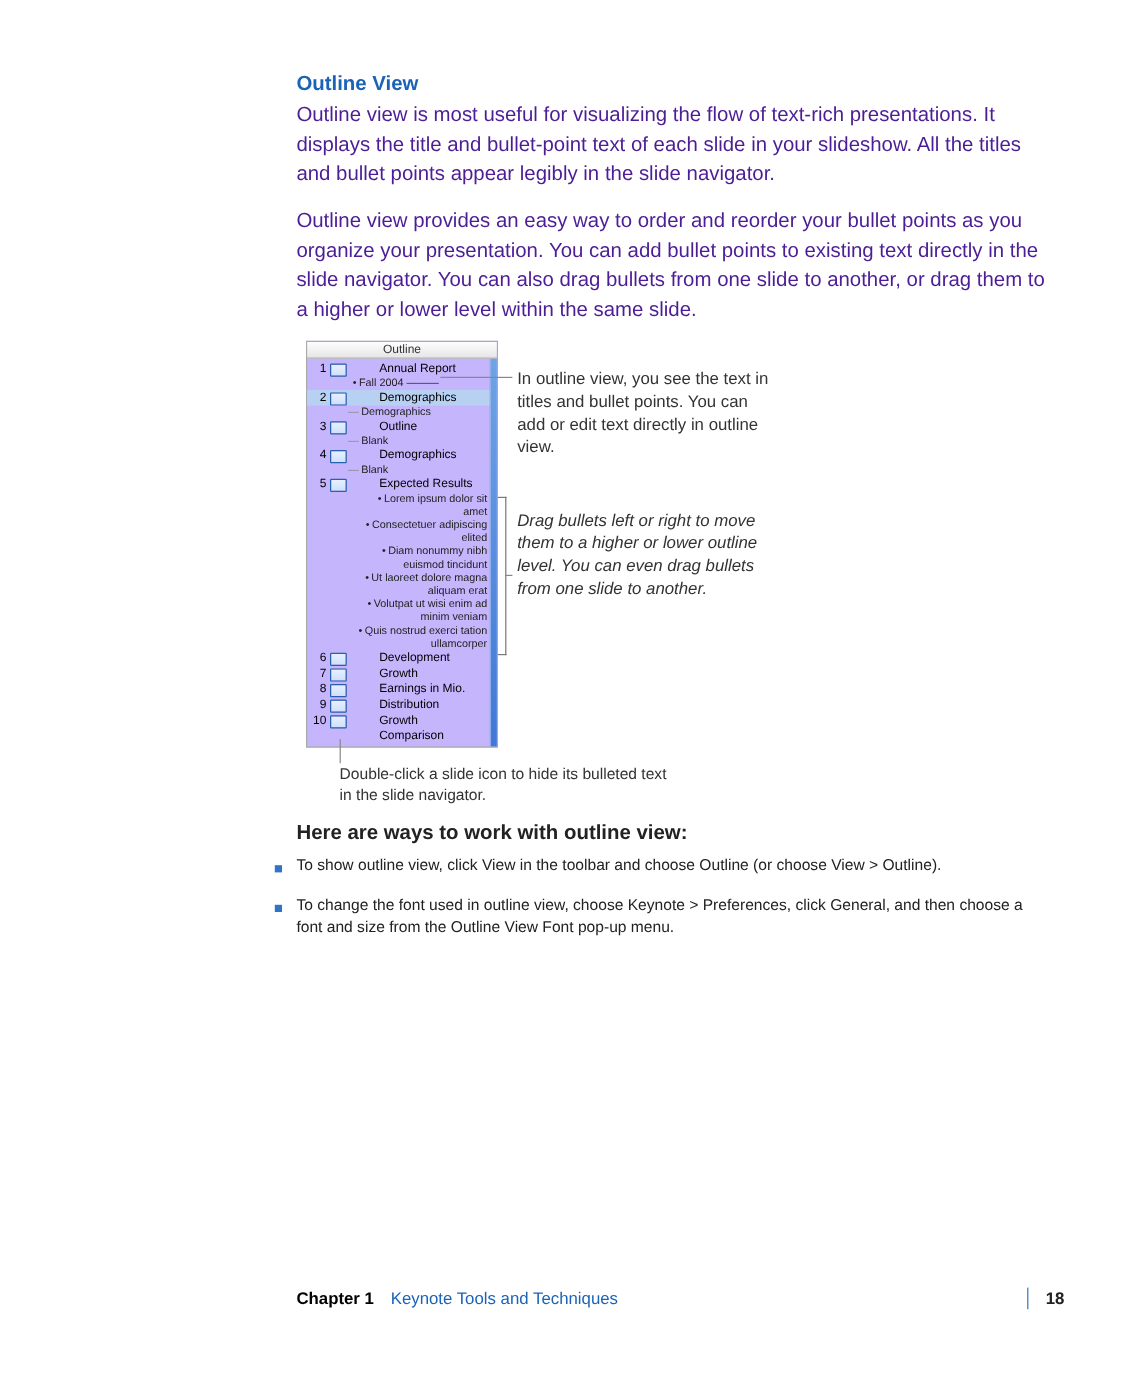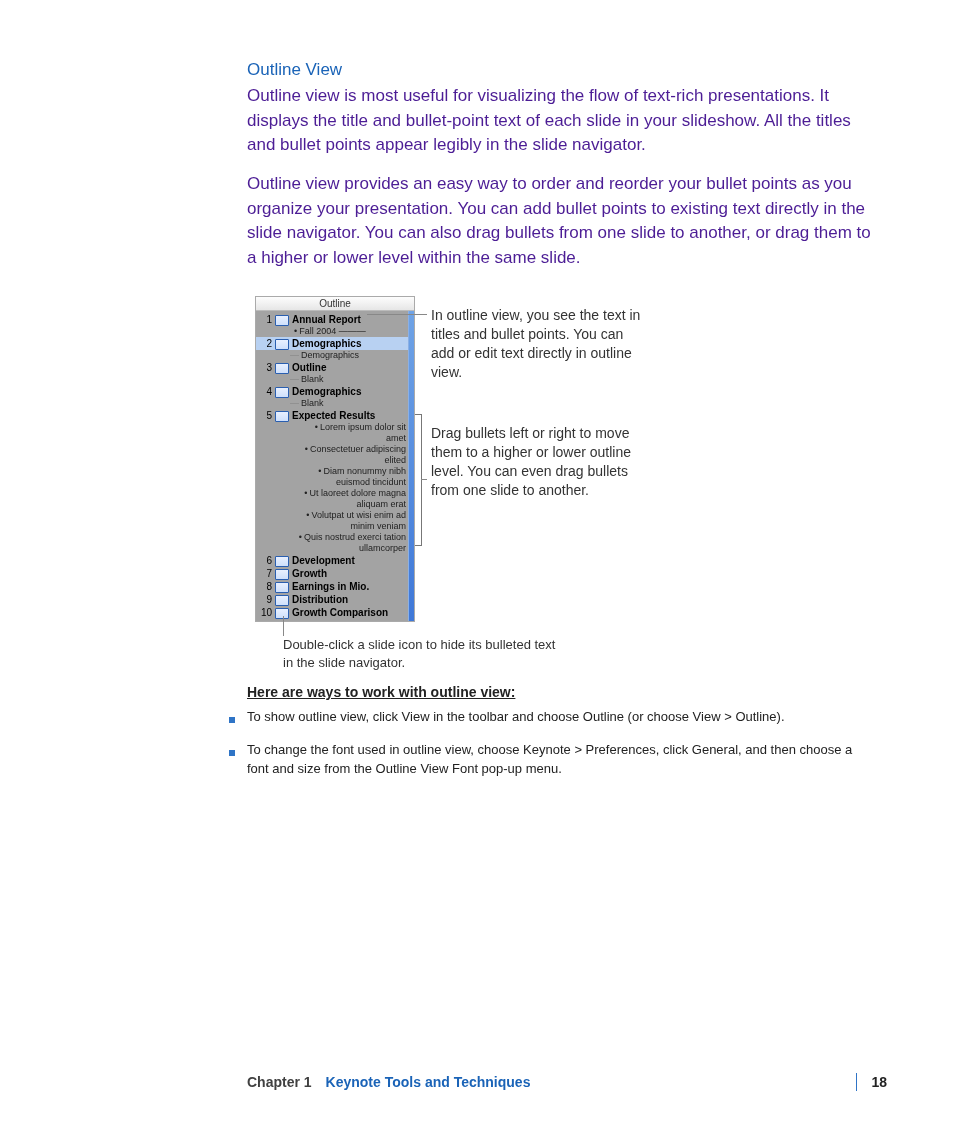--- a/index.html
+++ b/index.html
@@ -18,47 +18,47 @@
     height: 1145px;
   }
   .body-col {
     position: absolute;
     left: 247px;
     top: 60px;
     width: 630px;
   }
   h3.section-title {
     color: #1a63b7;
-    font-weight: 400;
+    font-weight: 700;
     font-size: 17px;
     margin: 0 0 4px 0;
   }
   p.body {
     font-size: 17px;
     line-height: 1.45;
     margin: 0 0 14px 0;
     color: #4c1d95;
   }
   .figure-row {
     position: relative;
     margin-top: 10px;
     margin-bottom: 20px;
     height: 380px;
   }
   
   .outline-panel {
     position: absolute;
     left: 8px;
-    top: 12px;
+    top: 0;
     width: 158px;
     font-family: "Lucida Grande", Arial, sans-serif;
     font-size: 10px;
     color: #000;
     border: 1px solid #aaa;
-    background: #a3a3a3;
+    background: #c4b5fd;
   }
   .outline-header {
     background: linear-gradient(#fdfdfd,#e6e6e6);
     text-align: center;
     font-size: 10px;
     border-bottom: 1px solid #bbb;
     padding: 1px 0;
     color: #333;
   }
   .outline-body {
@@ -95,23 +95,24 @@
   .orow .ic {
     width: 12px;
     height: 9px;
     margin: 2px 3px 0 3px;
     flex-shrink: 0;
     border: 1px solid #2a5fb0;
     background: linear-gradient(#e8f0ff,#cfe0fb);
     border-radius: 1px;
   }
   .orow .t {
-    font-weight: 700;
+    font-weight: 400;
     font-size: 10px;
     padding-right: 6px;
+    margin-left: 24px;
   }
   .sub {
     padding-left: 34px;
     font-size: 9px;
     line-height: 11px;
     color: #222;
     padding-right: 8px;
   }
   .sub.dash::before { content: "—"; color:#888; margin-right:2px; font-size:9px; }
   .sub.bullet { padding-left: 40px; }
@@ -144,23 +145,22 @@
   .callout-bottom {
     position: absolute;
     font-size: 13px;
     line-height: 1.35;
     color: #333;
     width: 280px;
   }
   
   .ways-heading {
     font-weight: 700;
-    font-size: 14px;
+    font-size: 17px;
     margin: 6px 0 8px 0;
-    text-decoration: underline;
   }
   ul.ways {
     list-style: none;
     margin: 0;
     padding: 0;
   }
   ul.ways li {
     position: relative;
     padding: 0 0 14px 0px;
     margin-left: -14px;
@@ -180,22 +180,22 @@
   
   .footer {
     position: absolute;
     left: 247px;
     bottom: 54px;
     width: 640px;
     font-size: 14px;
     display: flex;
     align-items: center;
   }
-  .footer .chap-label { font-weight:700; color:#404040; }
-  .footer .chap-title { color:#1a63b7; margin-left: 14px; font-weight: bold; }
+  .footer .chap-label { font-weight:700; color:#000000; }
+  .footer .chap-title { color:#1a63b7; margin-left: 14px; }
   .footer .sep {
     margin-left: auto;
     width: 1px;
     height: 18px;
     background: #2f74c6;
     margin-right: 14px;
   }
   .footer .pnum { font-weight:700; color:#222; }
   
   .bracket {
@@ -286,21 +286,21 @@
       </div>
 
       <div class="callout-line" style="left:120px; top:30px; width:60px;"></div>
 
       <div class="bracket" style="left:168px; top:130px; width:6px; height:130px;"></div>
       <div class="callout-line" style="left:174px; top:195px; width:6px;"></div>
 
       <div class="callout-vline" style="left:36px; top:332px; height:20px;"></div>
 
       <div class="callout" style="left:184px; top:22px;">In outline view, you see the text in titles and bullet points. You can add or edit text directly in outline view.</div>
-      <div class="callout" style="left:184px; top:140px;">Drag bullets left or right to move them to a higher or lower outline level. You can even drag bullets from one slide to another.</div>
+      <div class="callout" style="left:184px; top:140px;font-style:italic;">Drag bullets left or right to move them to a higher or lower outline level. You can even drag bullets from one slide to another.</div>
       <div class="callout-bottom" style="left:36px; top:352px;">Double-click a slide icon to hide its bulleted text in the slide navigator.</div>
     </div>
 
     <div class="ways-heading">Here are ways to work with outline view:</div>
     <ul class="ways" id="ways-list">
         <li>To show outline view, click View in the toolbar and choose Outline (or choose View &gt; Outline).</li>
         <li>To change the font used in outline view, choose Keynote &gt; Preferences, click General, and then choose a font and size from the Outline View Font pop-up menu.</li>
       </ul>
   </div>
 

